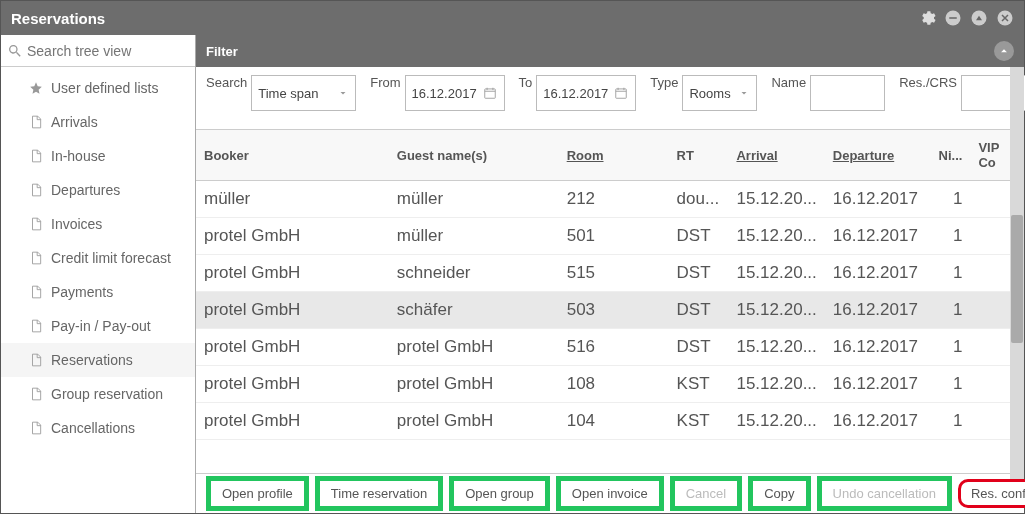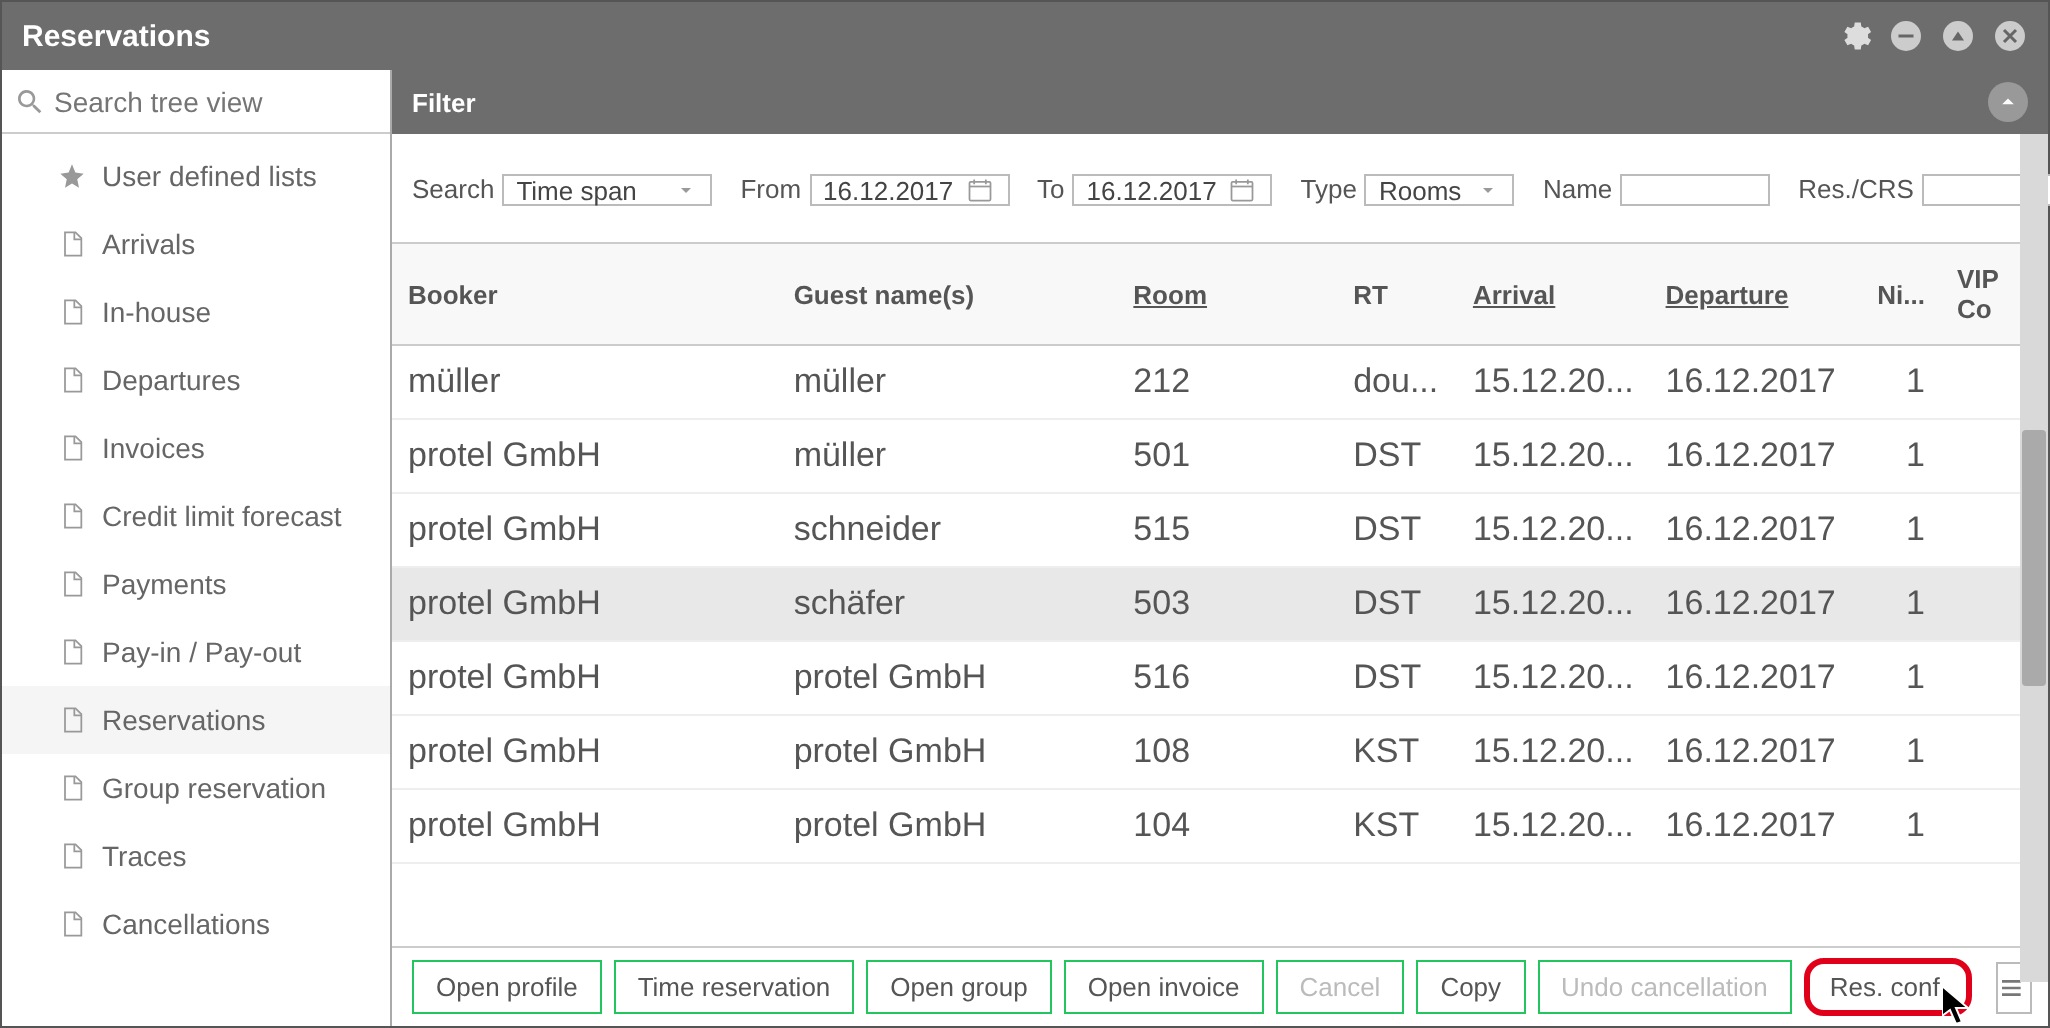--- a/index.html
+++ b/index.html
@@ -31,21 +31,21 @@
   
   .filter-header { height: 32px; background: #6d6d6d; color: #fff; display: flex; align-items: center; padding: 0 10px; font-weight: bold; }
   .filter-header .spacer { flex: 1; }
   .filter-collapse { width: 20px; height: 20px; border-radius: 50%; background: #999; display: flex; align-items:center; justify-content:center; cursor:pointer; }
   
   
   .filter-body { padding: 8px 10px 10px; border-bottom: 1px solid #ccc; }
   .filter-row { display: flex; gap: 14px; align-items: flex-end; margin-bottom: 8px; flex-wrap: nowrap; }
   .filter-field { display: flex; gap: 4px; }
   .filter-field label { font-size: 13px; color: #555; }
-  .filter-control { display: flex; align-items: center; border: 1px solid #bbb; background: #fff; height: 16px; padding: 0 6px; font-size: 13px; color: #444; }
+  .filter-control { display: flex; align-items: center; border: 1px solid #bbb; background: #fff; height: 36px; padding: 0 6px; font-size: 13px; color: #444; }
   .filter-control svg { fill: #999; }
   .filter-control.dropdown { justify-content: space-between; gap: 6px; }
   .cal-icon { display:inline-flex; margin-left:6px; }
   .list-btn { width: 54px; height: 28px; background: #6d6d6d; border: 1px solid #555; display:flex; align-items:center; justify-content:center; gap:4px; cursor:pointer; }
   .list-btn svg { fill: #fff; }
 
   
   .table-wrap { flex: 1; overflow: auto; position: relative; min-height:0; }
   table { border-collapse: collapse; width: 100%; }
   th { text-align: left; font-weight: bold; padding: 10px 8px; border-bottom: 1px solid #ccc; background: #f8f8f8; color: #555; font-size: 13px; position: sticky; top:0; }
@@ -63,21 +63,21 @@
   
   .grid-scroll-right { position:absolute; right:0; top:32px; bottom:22px; width:14px; background:#d9d9d9; }
   .grid-scroll-right .thumb { position:absolute; left:1px; right:1px; top:35%; height:30%; background:#aaa; border-radius:2px; }
 
   
   .summary-row { height: 26px; display: flex; align-items: center; color:#555; border-top:1px solid #ddd; }
   .summary-count { margin-left: 400px; }
 
   
   .action-bar { height: 40px; background: #fff; border-top: 1px solid #ccc; display: flex; align-items: center; padding: 0 10px; gap: 6px; }
-  .action-btn { border: 1px solid #22c55e; background: #fff; color: #555; font-size: 13px; padding: 5px 11px; cursor: pointer; white-space: nowrap; }
+  .action-btn { border: 5px solid #22c55e; background: #fff; color: #555; font-size: 13px; padding: 5px 11px; cursor: pointer; white-space: nowrap; }
   .action-btn.disabled { color: #bbb; cursor: default; }
   .action-btn.highlight { border: 3px solid #e1001a; border-radius: 10px; padding: 4px 10px; position:relative; }
   .action-spacer { flex:1; }
   .action-menu { width:26px; height:26px; border:1px solid #bbb; display:flex; align-items:center; justify-content:center; cursor:pointer; }
   .action-menu svg { fill:#777; }
   .cursor-img { position:absolute; right:-4px; bottom:-8px; pointer-events:none; }
 </style>
 </head>
 <body>
 
@@ -212,29 +212,20 @@
             </span>
             <span>Group reservation</span>
           </div>
           <div class="tree-item">
             <span class="tree-icon">
               <svg viewBox="0 0 24 24" width="14" height="14">
                 <path d="M6 2h9l5 5v15H6z" fill="none" stroke="#999" stroke-width="1.5"></path>
                 <path d="M14 2v6h6" fill="none" stroke="#999" stroke-width="1.5"></path>
               </svg>
             </span>
-            <span>Traces</span>
-          </div>
-          <div class="tree-item">
-            <span class="tree-icon">
-              <svg viewBox="0 0 24 24" width="14" height="14">
-                <path d="M6 2h9l5 5v15H6z" fill="none" stroke="#999" stroke-width="1.5"></path>
-                <path d="M14 2v6h6" fill="none" stroke="#999" stroke-width="1.5"></path>
-              </svg>
-            </span>
             <span>Cancellations</span>
           </div>
         </div>
     </div>
 
     <div class="content">
       <div class="filter-header">
         <span>Filter</span>
         <div class="spacer"></div>
         <span class="filter-collapse">

